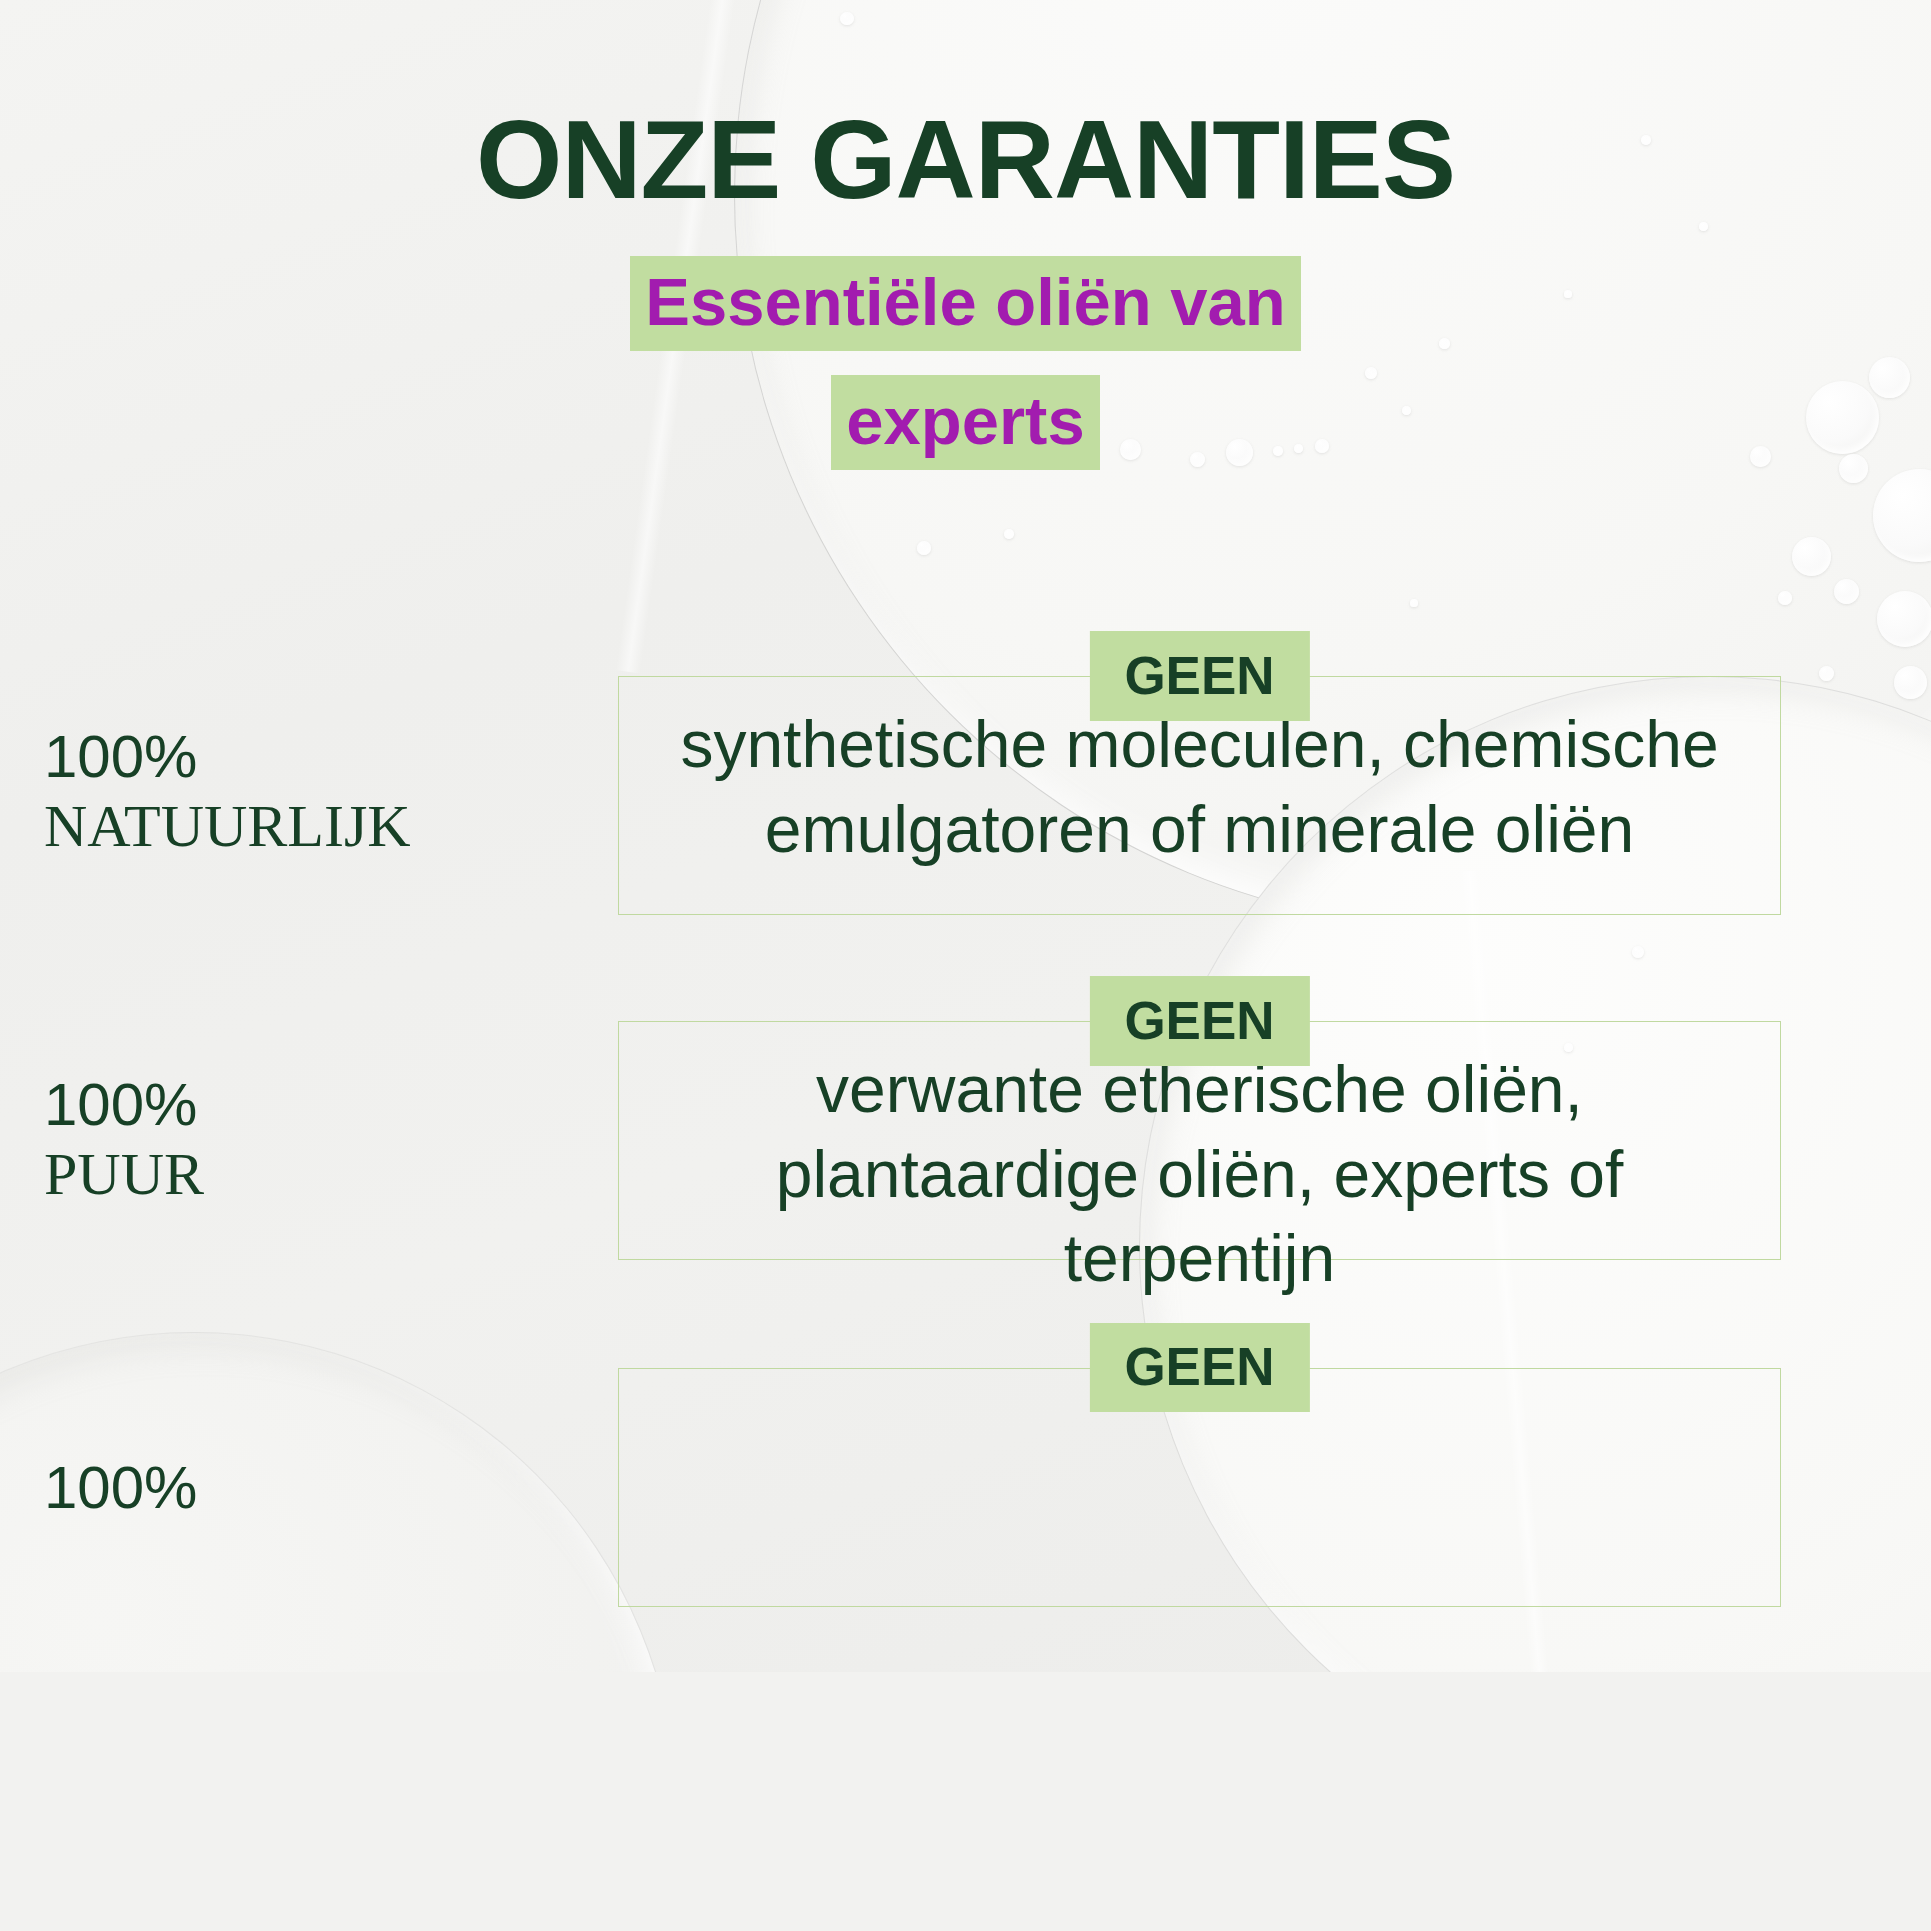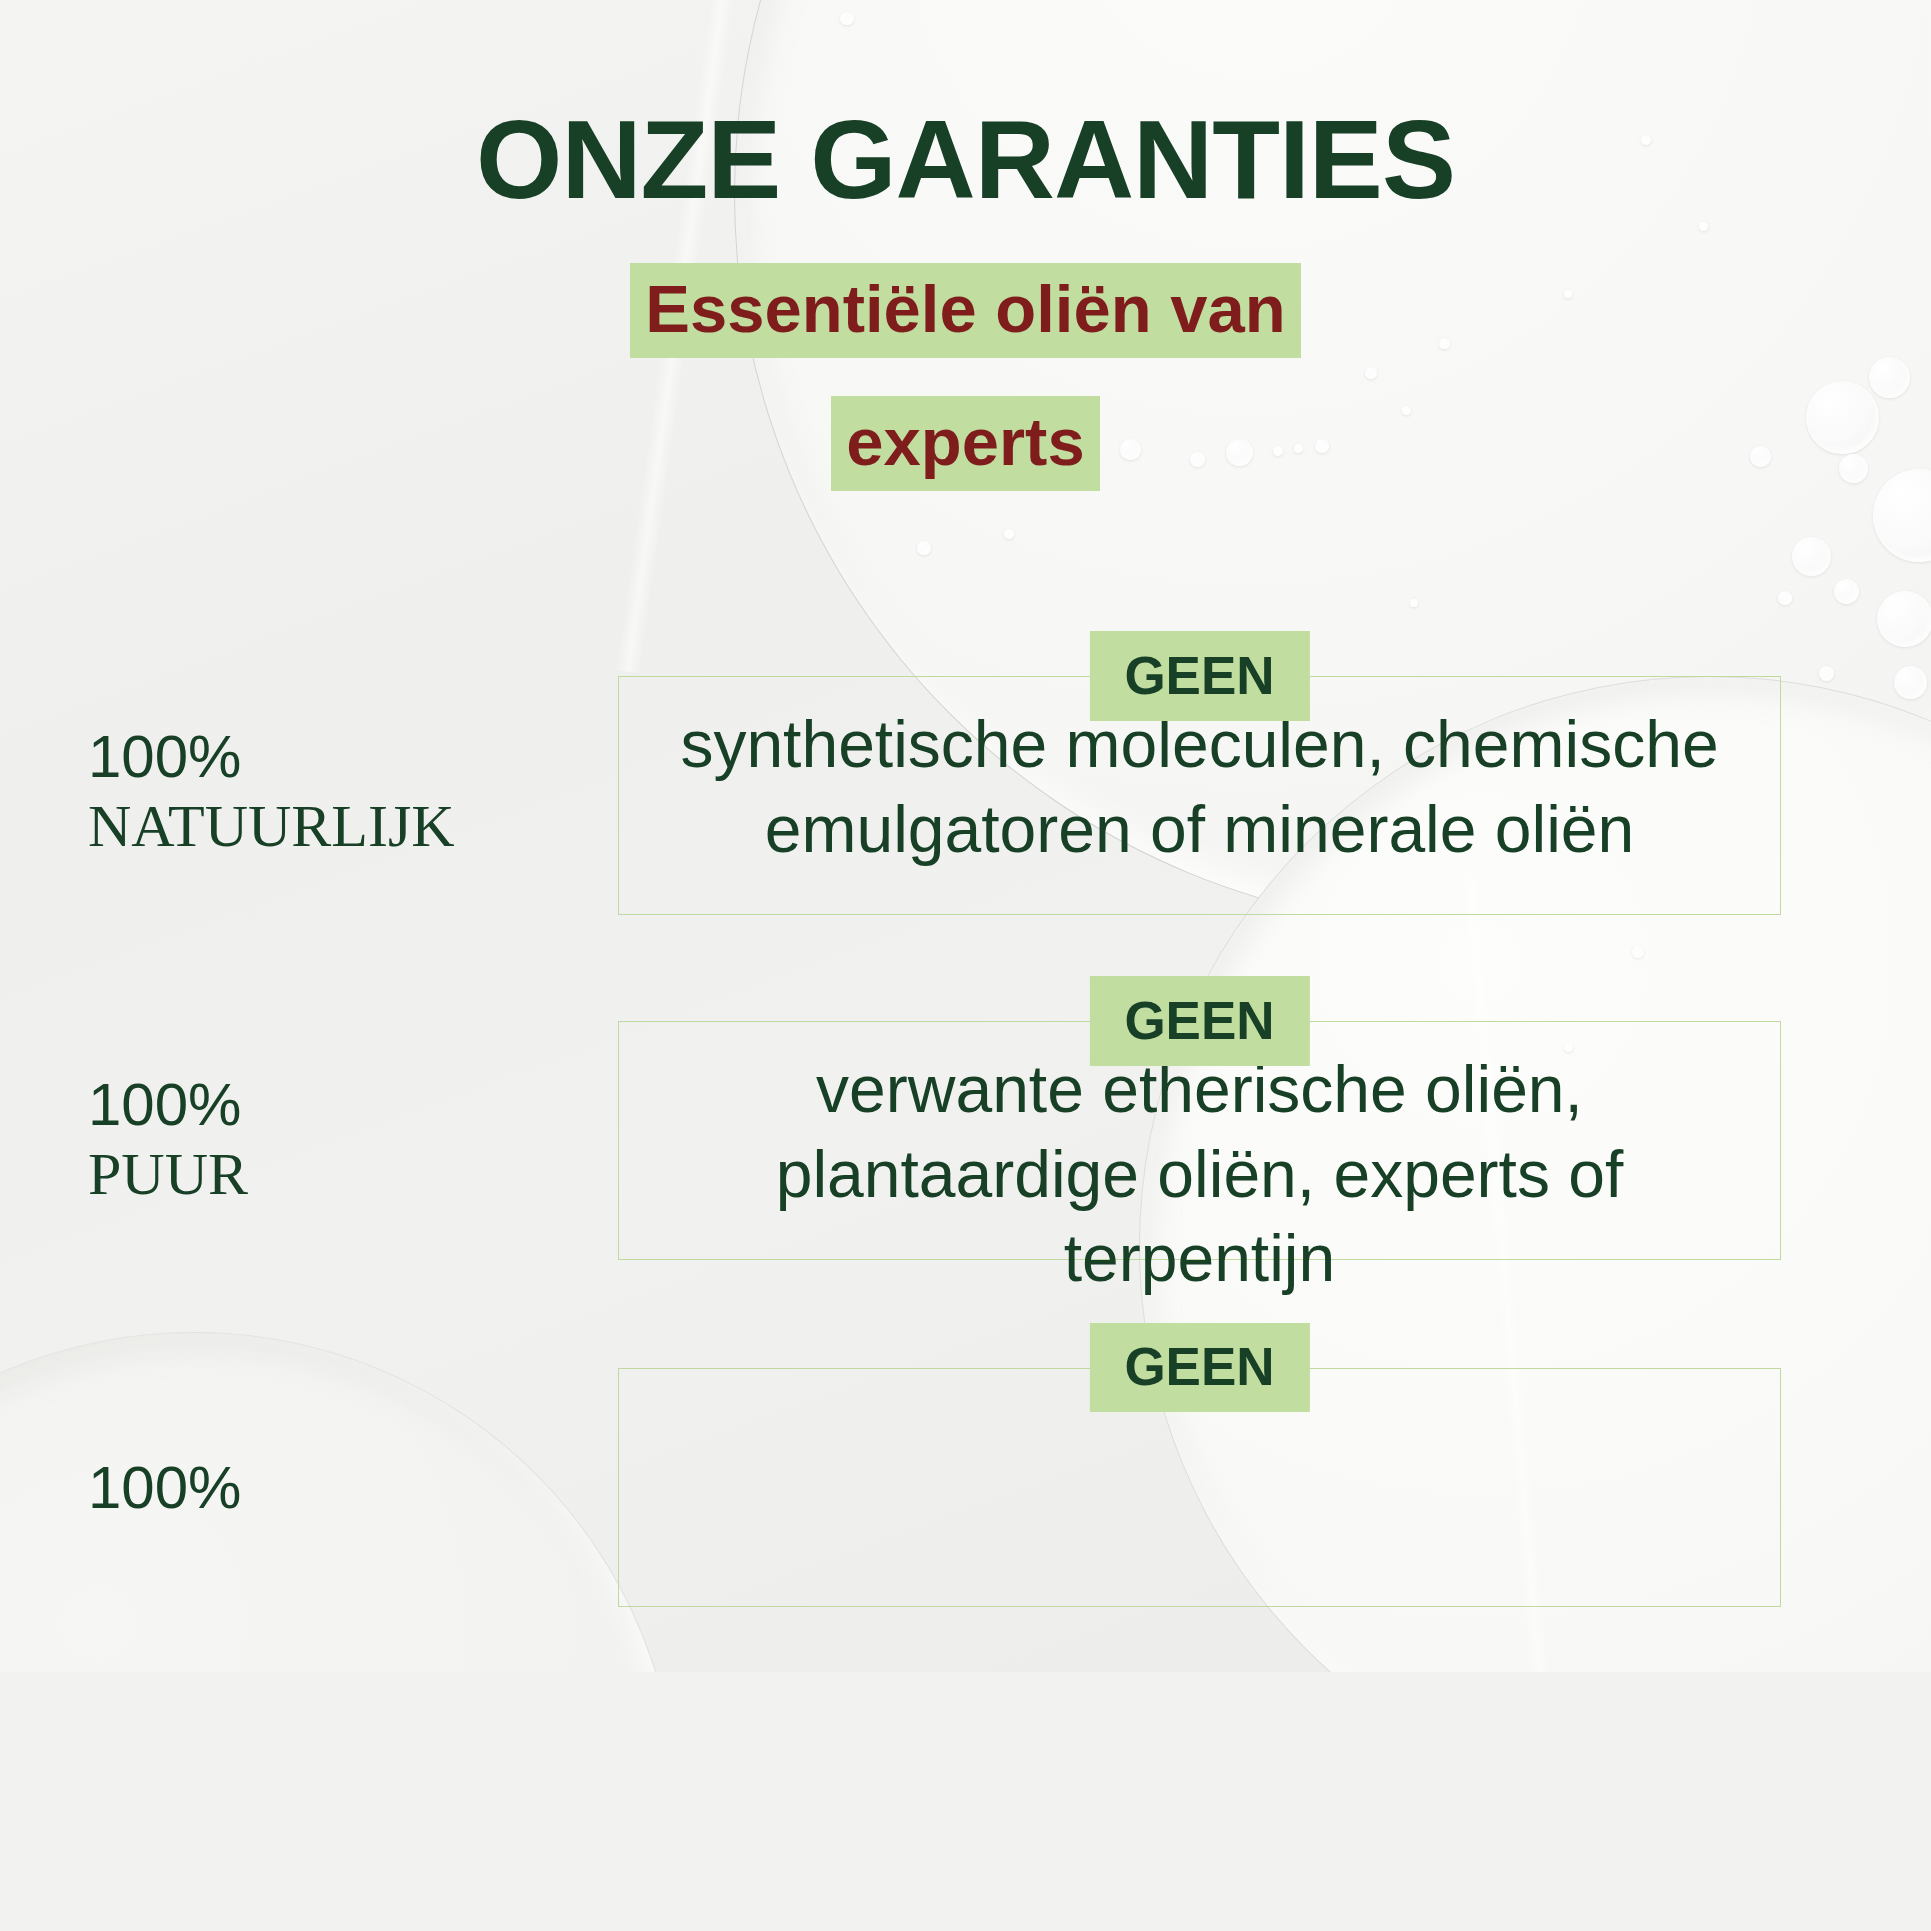--- a/index.html
+++ b/index.html
@@ -82,42 +82,42 @@
     margin: 0;
   }
   .subtitle-wrap {
     margin-top: 27px;
     line-height: 1.30;
   }
   .subtitle-line {
     display: inline-block;
     font-size: 67px;
     font-weight: 700;
-    color: #7f1d1d;
+    color: #a21caf;
     background: #c1dda0;
     padding: 1.9px 15.4px 5.8px 15.4px;
-    margin: 19px 0;
+    margin: 12px 0;
   }
 
   
   .rows {
     position: absolute;
     left: 0; right: 0;
     top: 618px;
     z-index: 5;
   }
   .row {
     position: relative;
     display: flex;
     align-items: center;
     height: 348px;
   }
   .row-label {
     width: 618px;
-    padding-left: 88px;
+    padding-left: 44px;
     box-sizing: border-box;
     font-size: 60px;
     font-weight: 500;
     line-height: 1.16;
     color: #174026;
     letter-spacing: 0px;
   }
   .row-label .pct { display: block; }
   .row-label .word { display: block; font-family: Liberation Serif, serif; }
 

